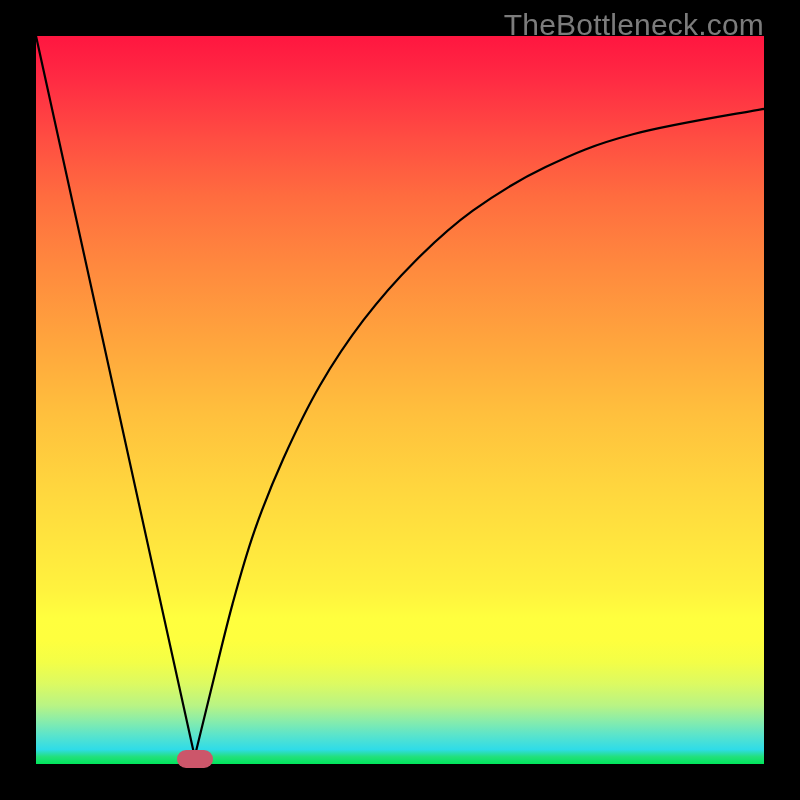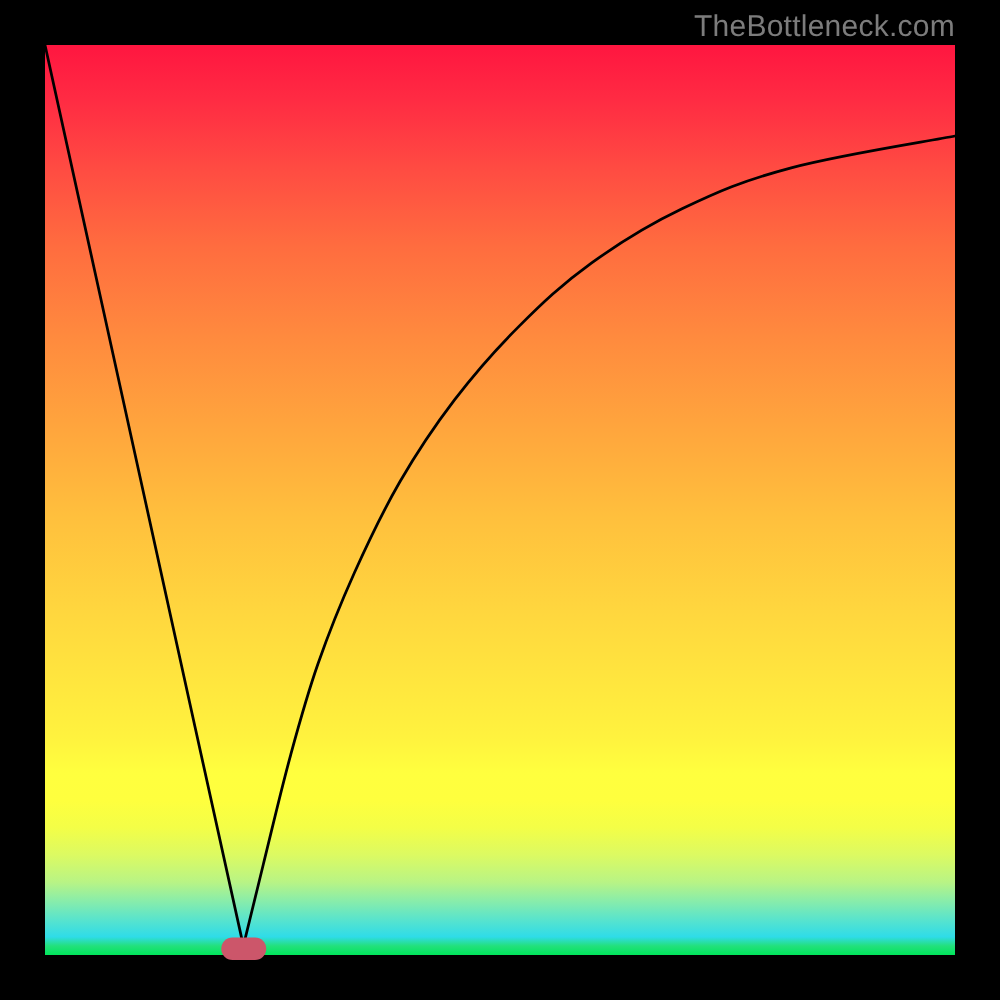--- a/index.html
+++ b/index.html
@@ -38,21 +38,21 @@
       #2fdce8 98%,
       #23e07c 99%,
       #00e65b 100%
     );
   }
   .watermark {
     position: absolute;
     top: 8px;
     right: 36px;
     color: #7c7c7c;
-    font-size: 24px;
+    font-size: 30px;
     font-weight: 500;
     letter-spacing: 0.2px;
     user-select: none;
   }
   svg.curve {
     position: absolute;
     left: 0;
     top: 0;
     width: 728px;
     height: 728px;

